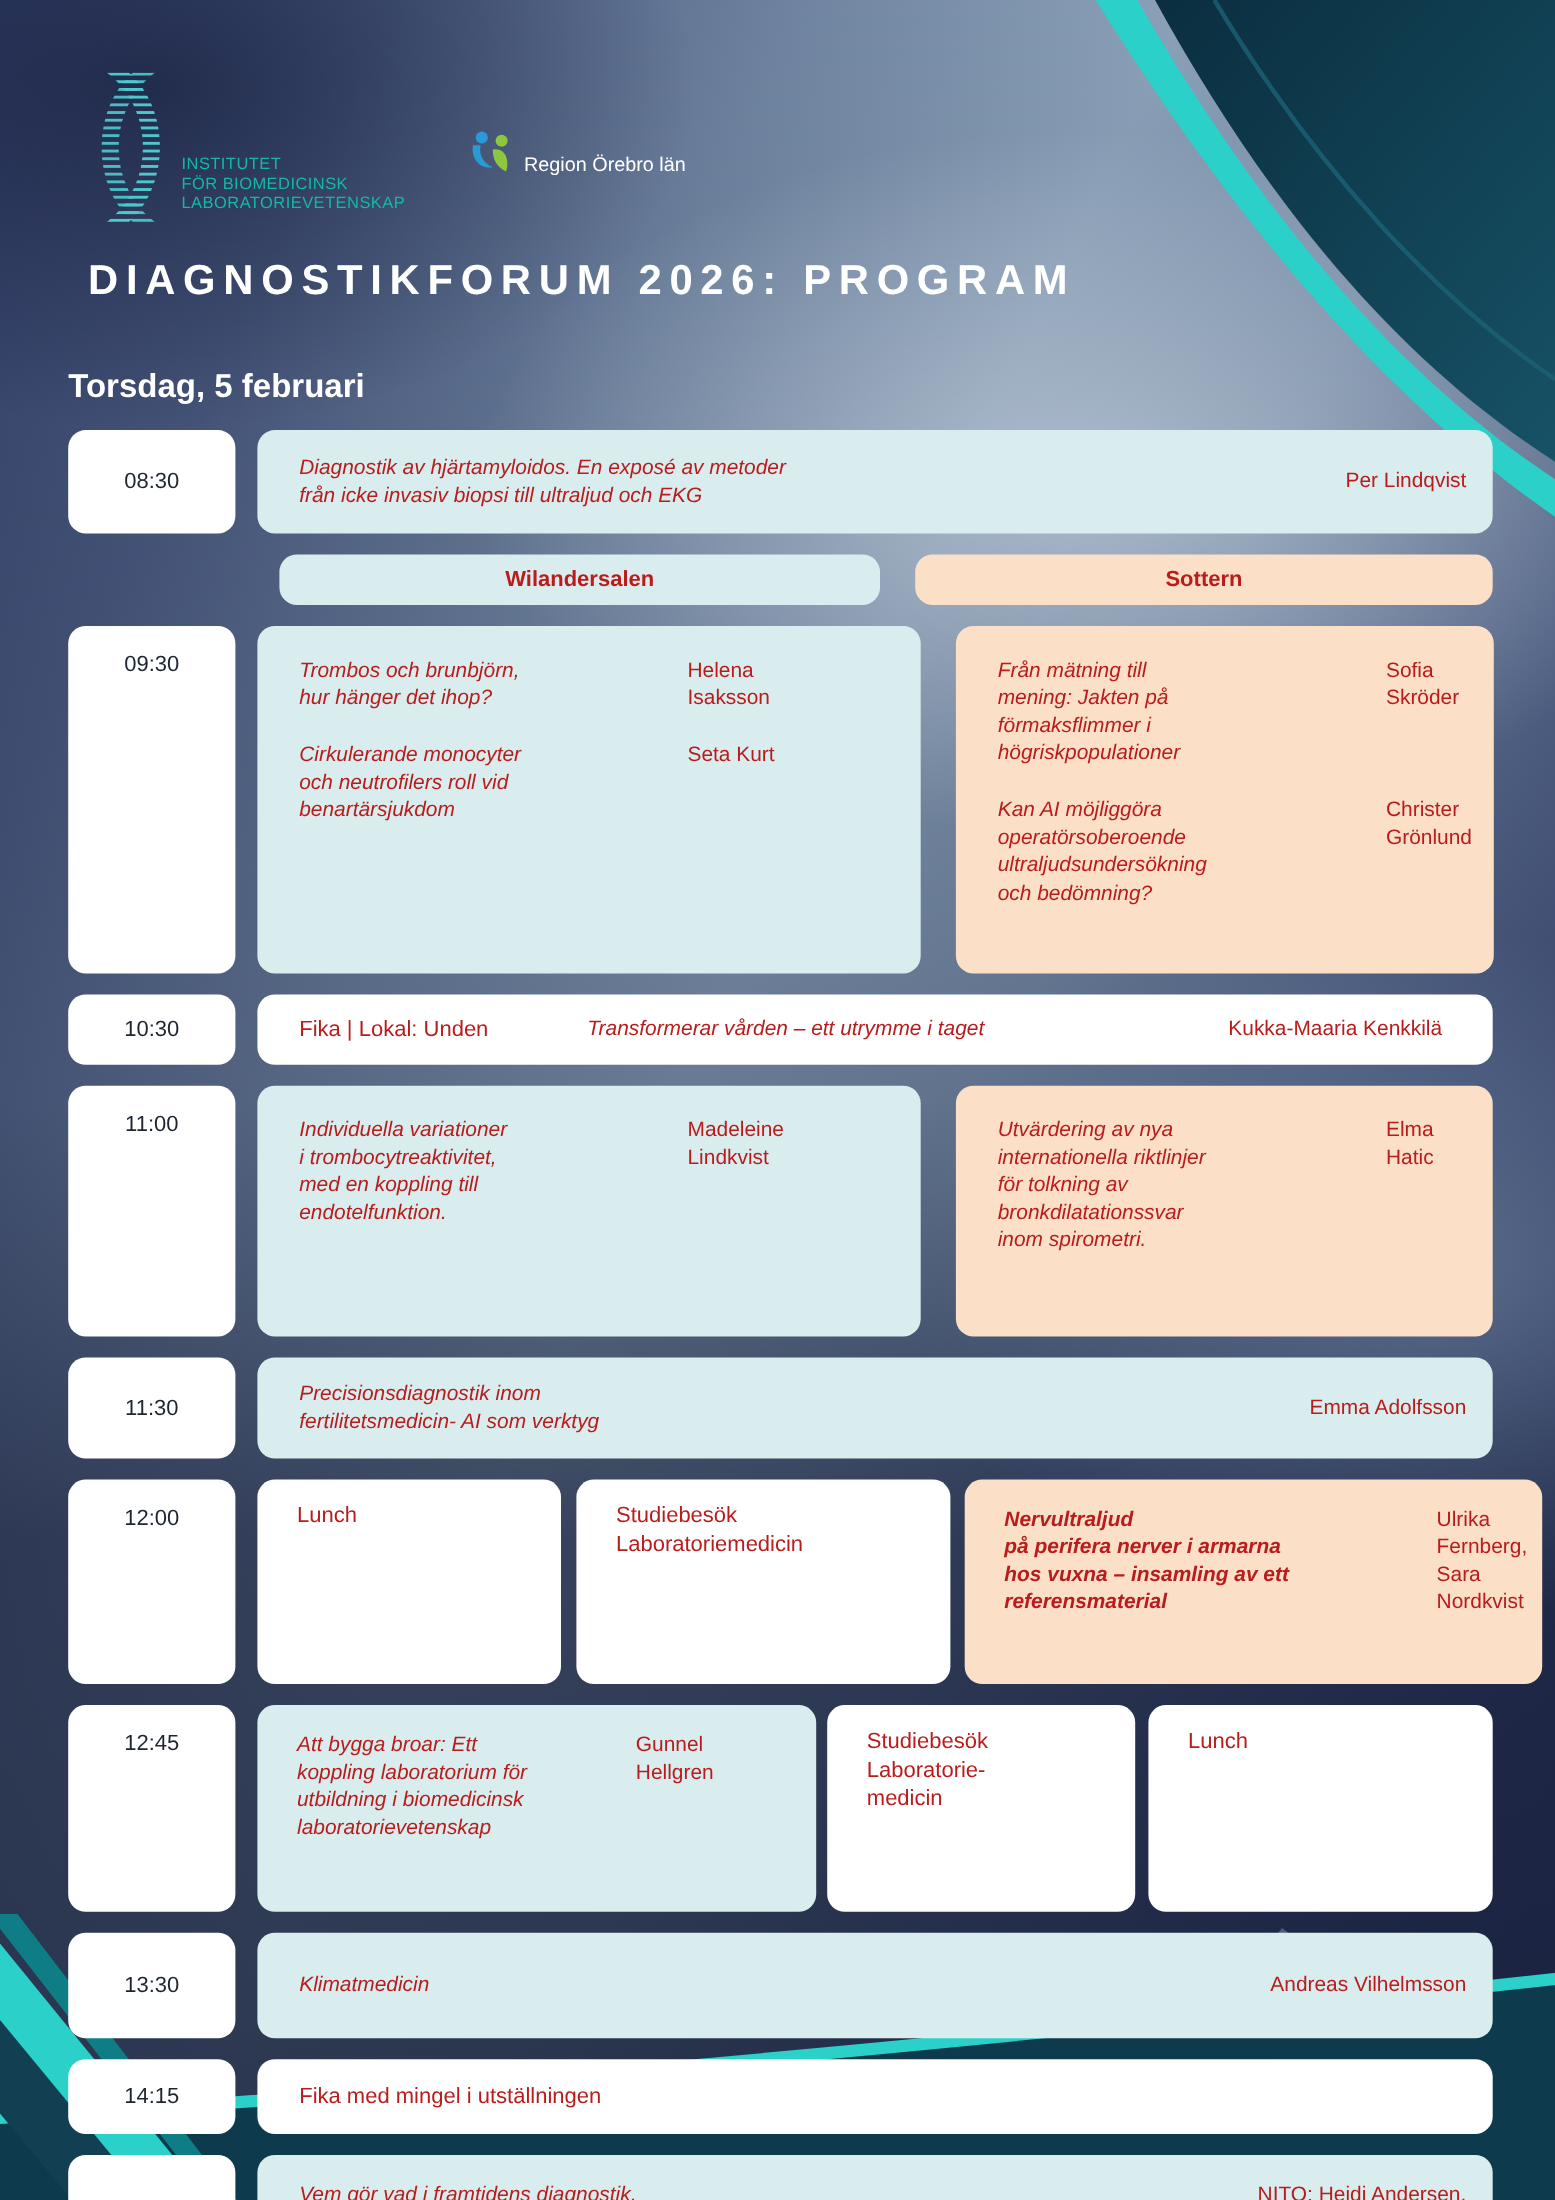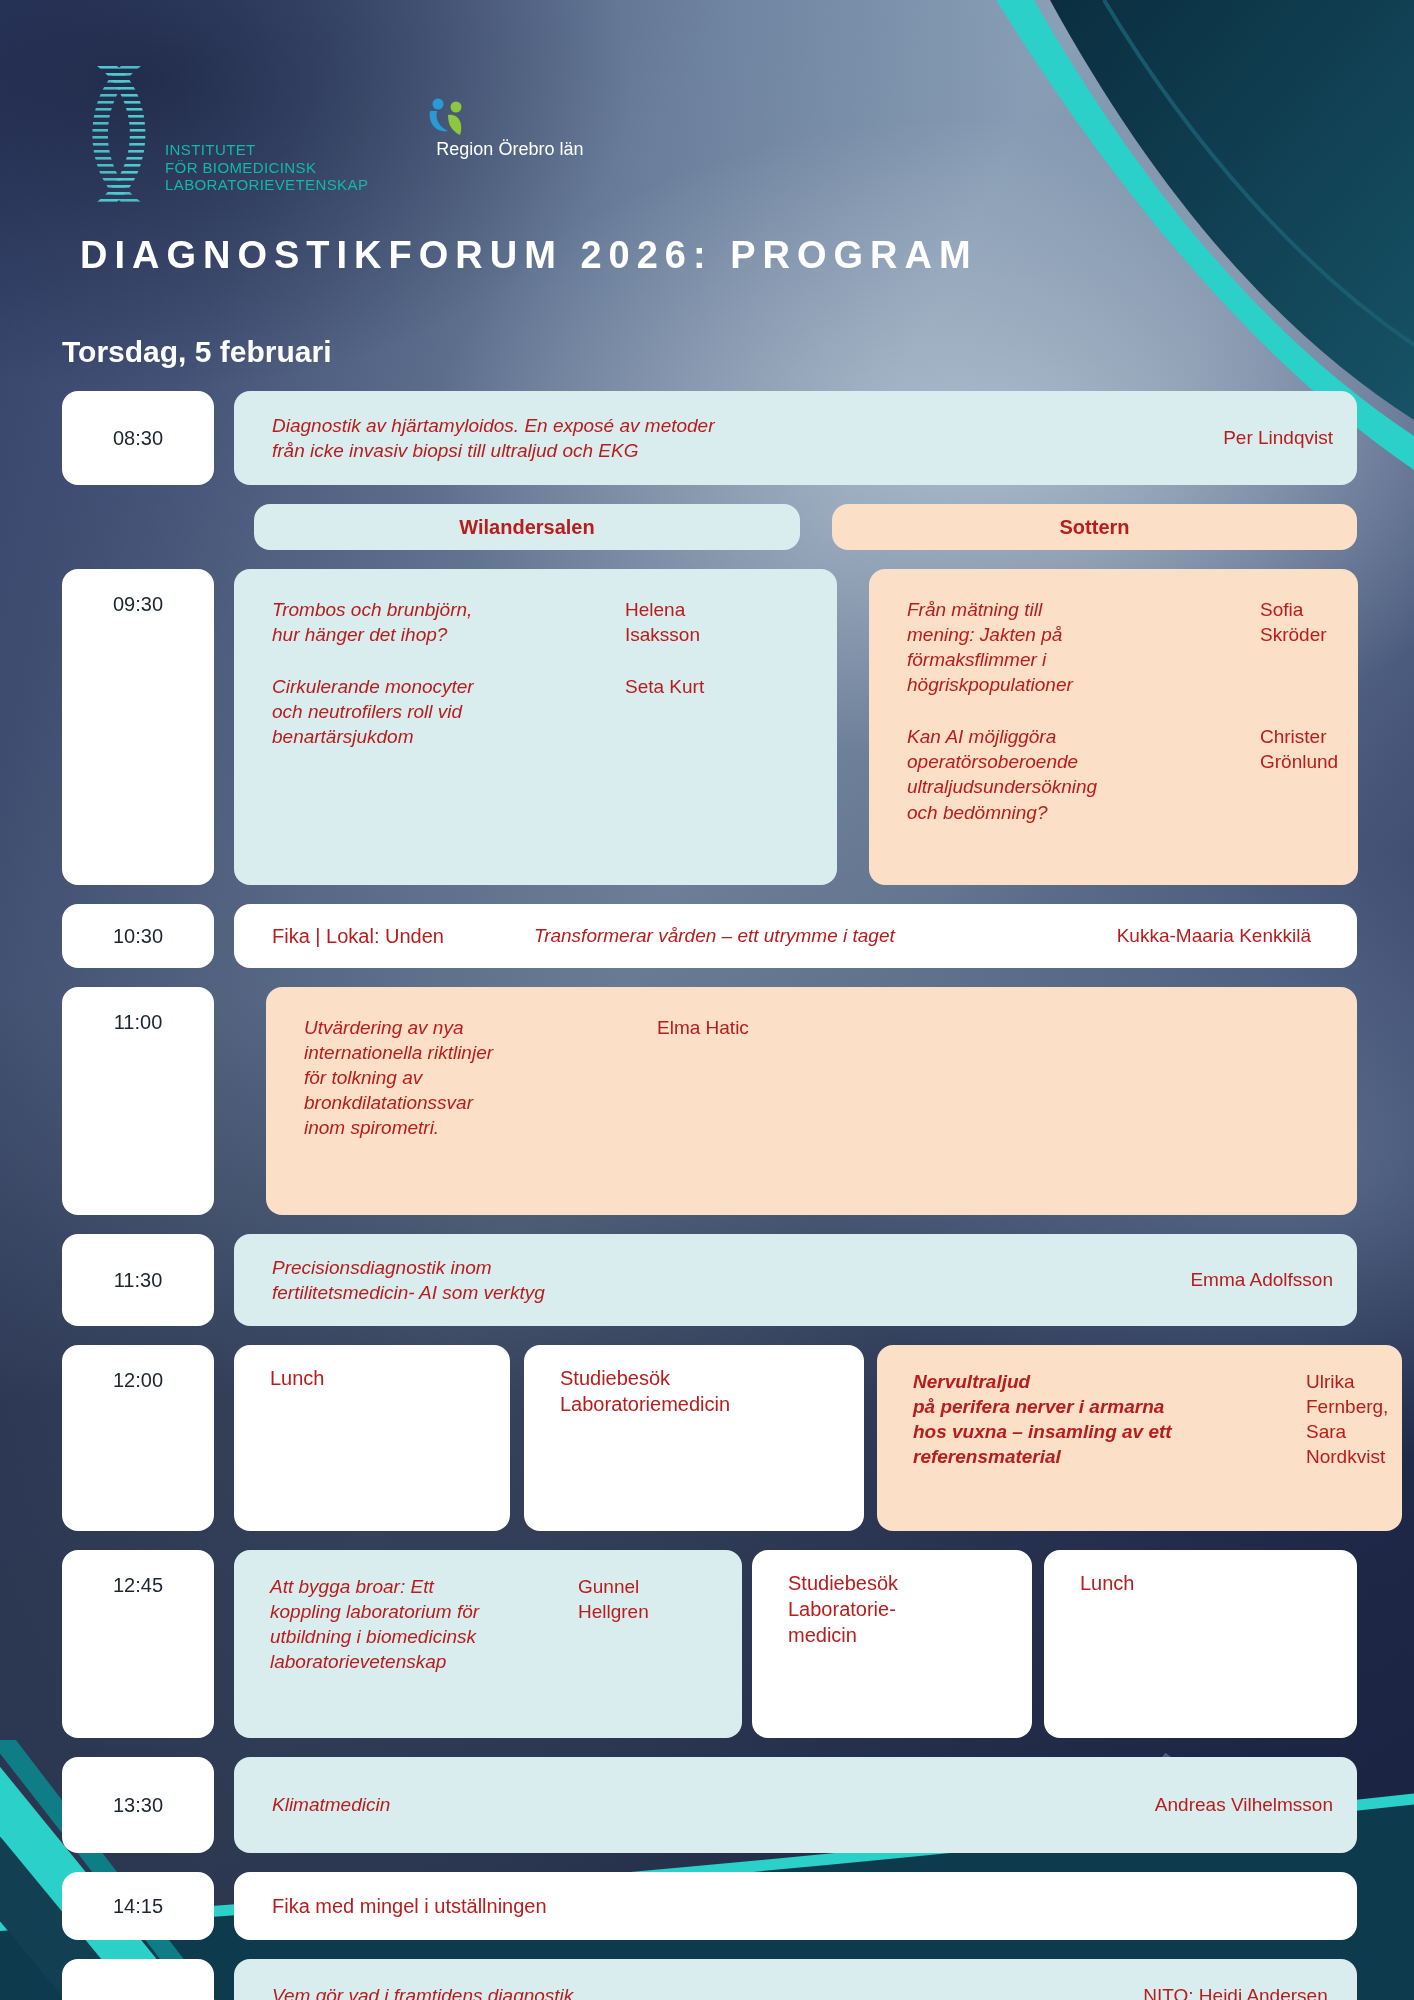--- a/index.html
+++ b/index.html
@@ -14,21 +14,21 @@
       linear-gradient(180deg, rgba(22,30,58,0) 0%, rgba(25,33,62,.30) 50%, rgba(23,31,58,.72) 70%, rgba(21,29,55,.82) 100%),
       linear-gradient(115deg,#33406a 0%,#49597e 15%,#6f84a0 31%,#8ba1b8 46%,#7e94ad 58%,#55678c 74%,#323f6a 90%,#2b3760 100%);
   }
   .deco{position:absolute;z-index:1;pointer-events:none;}
   .deco.tr{top:0;right:0;}
   .deco.bottom{bottom:0;left:0;}
   
   .content{position:relative;z-index:2;padding:0 57px 0 62px;}
   .logo-block{display:flex;align-items:flex-end;margin:64px 0 0 21px;height:138px;}
   .inst-lines{margin:12px 0 8px 10px;font-size:15px;line-height:1.18;letter-spacing:.4px;color:#14b8a6;}
-  .region-wrap{display:flex;align-items:flex-start;margin:0 0 42px 58px;flex-direction:column;}
+  .region-wrap{display:flex;align-items:flex-end;margin:0 0 42px 58px;}
   .region-label{font-size:18px;margin-left:10px;color:#fff;}
   .page-title{margin:32px 0 0 18px;font-size:38px;font-weight:bold;letter-spacing:7px;color:#fff;}
   .day-heading{margin:58px 0 22px 0;font-size:30px;font-weight:bold;color:#fff;}
   
   .row{display:flex;align-items:stretch;margin-bottom:19px;}
   .pill{flex:0 0 152px;background:#fff;border-radius:16px;color:#1d2531;font-size:20px;
         display:flex;justify-content:center;align-items:center;}
   .pill.top{align-items:flex-start;padding-top:24px;}
   .rc{flex:1;margin-left:20px;display:flex;align-items:stretch;}
   .spacer{flex:0 0 172px;}
@@ -193,20 +193,30 @@
           <span class="blabel">Fika | Lokal: Unden</span>
           <span class="t">Transformerar vården – ett utrymme i taget</span>
           <span class="s">Kukka-Maaria Kenkkilä</span>
         </div>
       </div>
     </div>
 
     <div class="row">
       <div class="pill top h1100">11:00</div>
       <div class="rc">
+        <div class="card mint col-left talks h1100">
+          <div class="talk">
+            <div class="t tw">Individuella variationer
+i trombocytreaktivitet,
+med en koppling till
+endotelfunktion.</div>
+            <div class="s">Madeleine
+Lindkvist</div>
+          </div>
+        </div>
         <div class="card peach col-right talks h1100">
           <div class="talk">
             <div class="t tw">Utvärdering av nya
 internationella riktlinjer
 för tolkning av
 bronkdilatationssvar
 inom spirometri.</div>
             <div class="s">Elma Hatic</div>
           </div>
         </div>

